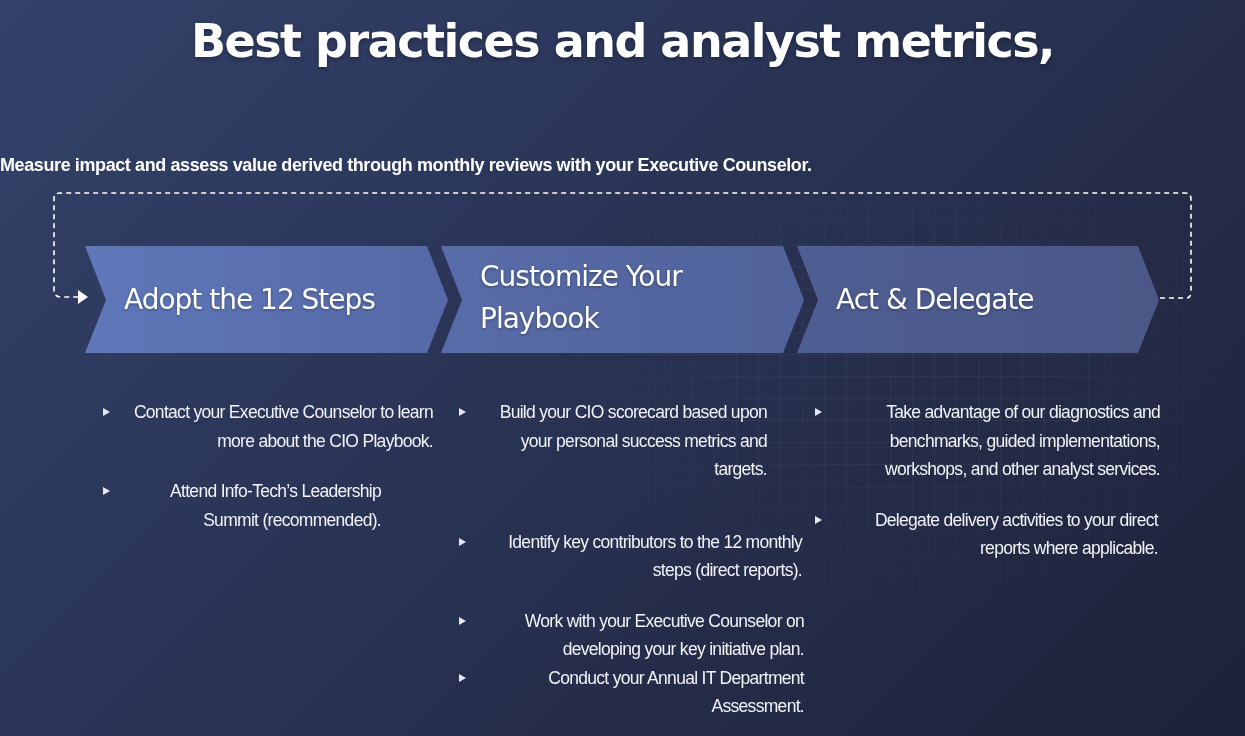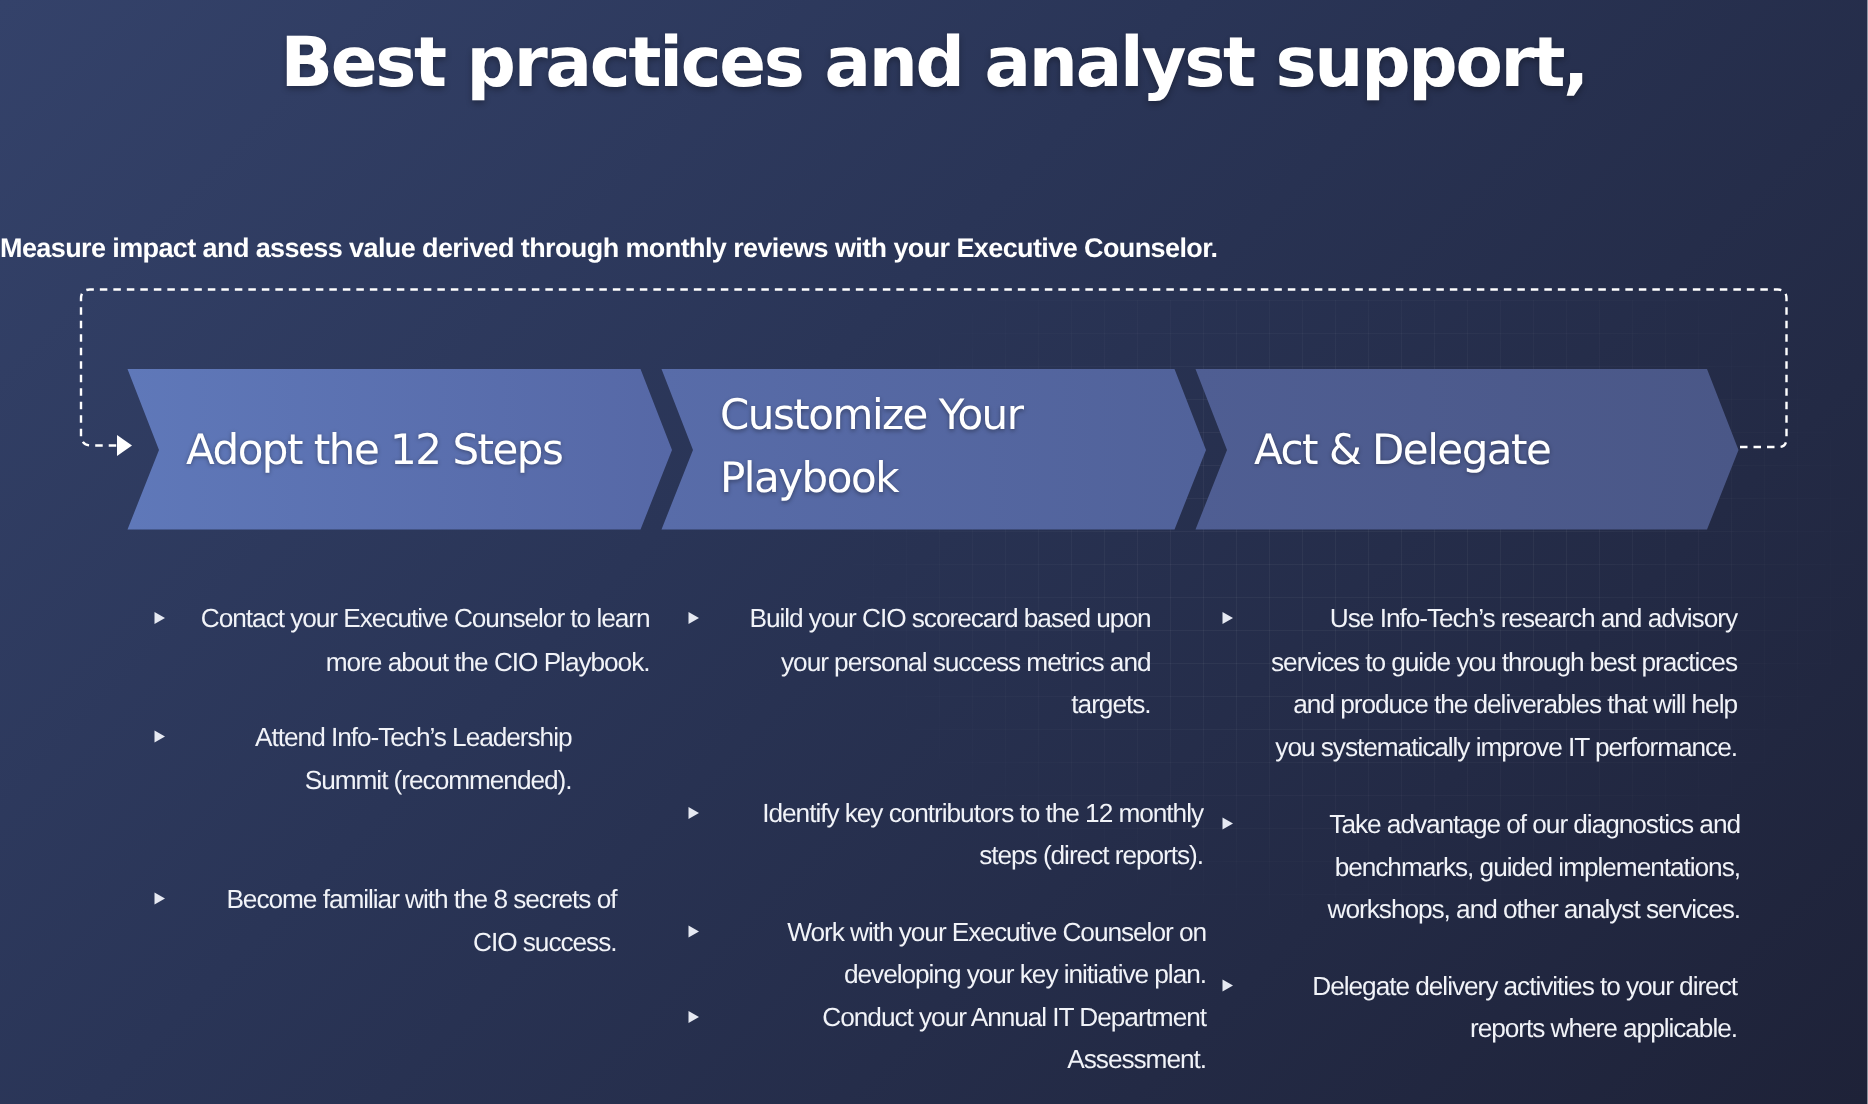--- a/index.html
+++ b/index.html
@@ -47,21 +47,21 @@
     border-top:4.5px solid transparent; border-bottom:4.5px solid transparent;
     border-left:7px solid #e6e9f2;
   }
 </style>
 </head>
 <body>
 
 <div class="grid"></div>
 
 <div class="title">
-  <div>Best practices and analyst support,</div>
+  <div>Best practices and analyst metrics,</div>
 </div>
 <div class="subtitle">Measure impact and assess value derived through monthly reviews with your Executive Counselor.</div>
 
 <svg class="flow" width="1245" height="736">
   <defs>
     <linearGradient id="g1" x1="0" y1="0" x2="1" y2="0">
       <stop offset="0" stop-color="#5f78b9"></stop>
         <stop offset="1" stop-color="#5668a6"></stop>
     </linearGradient>
     <linearGradient id="g2" x1="0" y1="0" x2="1" y2="0">
@@ -90,24 +90,20 @@
 
 <div class="col" style="left:103px; width:330px;">
   <div class="bullet" style="margin-bottom:22px;">
     <span class="tri"></span>
     <span>Contact your Executive Counselor to learn more about the CIO Playbook.</span>
   </div>
   <div class="bullet" style="margin-bottom:51px; width:260px;">
     <span class="tri"></span>
     <span>Attend Info-Tech’s Leadership Summit (recommended).</span>
   </div>
-  <div class="bullet" style="width:290px;">
-    <span class="tri"></span>
-    <span>Become familiar with the 8 secrets of CIO success.</span>
-  </div>
 </div>
 
 <div class="col" style="left:459px; width:345px;">
   <div class="bullet" style="margin-bottom:22px; width:290px;">
     <span class="tri"></span>
     <span>Build your CIO scorecard based upon your personal success metrics and targets.</span>
   </div>
   <div class="bullet" style="margin-bottom:22px; width:325px;margin-top:44px;">
     <span class="tri"></span>
     <span>Identify key contributors to the 12 monthly steps (direct reports).</span>
@@ -116,24 +112,20 @@
     <span class="tri"></span>
     <span>Work with your Executive Counselor on developing your key initiative plan.</span>
   </div>
   <div class="bullet" style="margin-bottom:22px;">
     <span class="tri"></span>
     <span>Conduct your Annual IT Department Assessment.</span>
   </div>
 </div>
 
 <div class="col" style="left:815px; width:345px;">
-  <div class="bullet" style="margin-bottom:23px; width:325px;">
-    <span class="tri"></span>
-    <span>Use Info-Tech’s research and advisory services to guide you through best practices and produce the deliverables that will help you systematically improve IT performance.</span>
-  </div>
   <div class="bullet" style="margin-bottom:22px;">
     <span class="tri"></span>
     <span>Take advantage of our diagnostics and benchmarks, guided implementations, workshops, and other analyst services.</span>
   </div>
   <div class="bullet" style="width:325px;">
     <span class="tri"></span>
     <span>Delegate delivery activities to your direct reports where applicable.</span>
   </div>
 </div>
 

